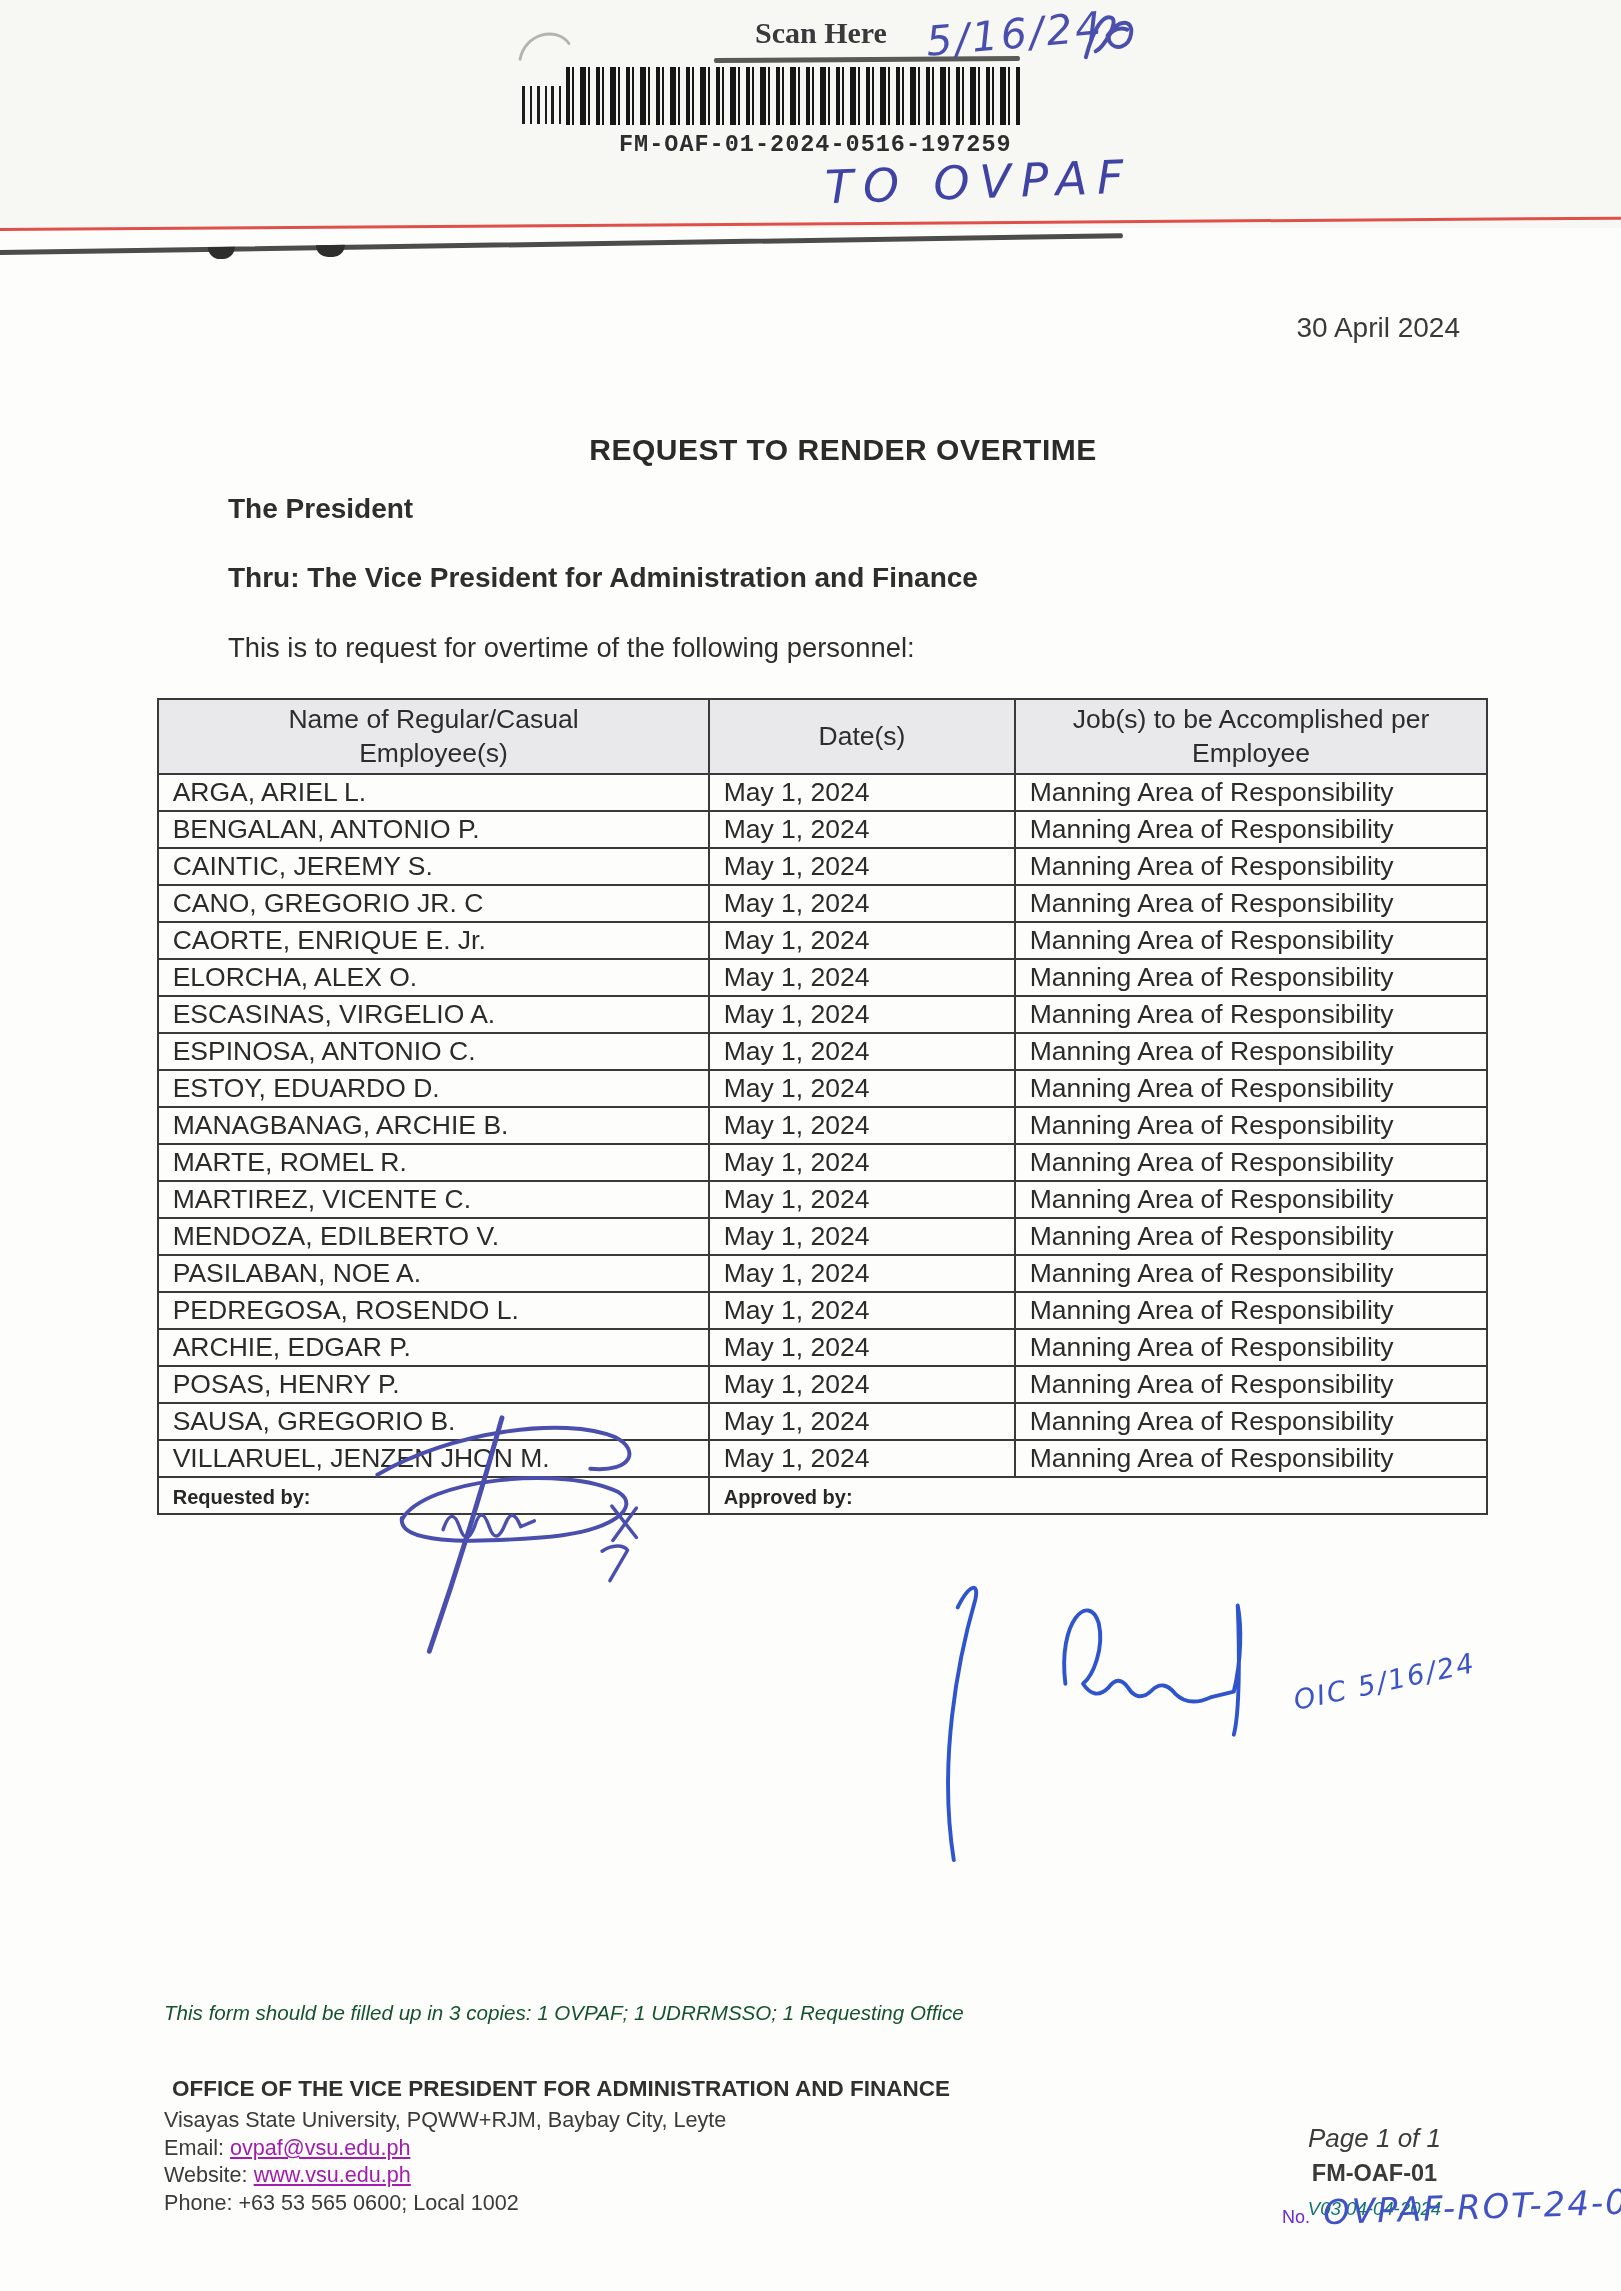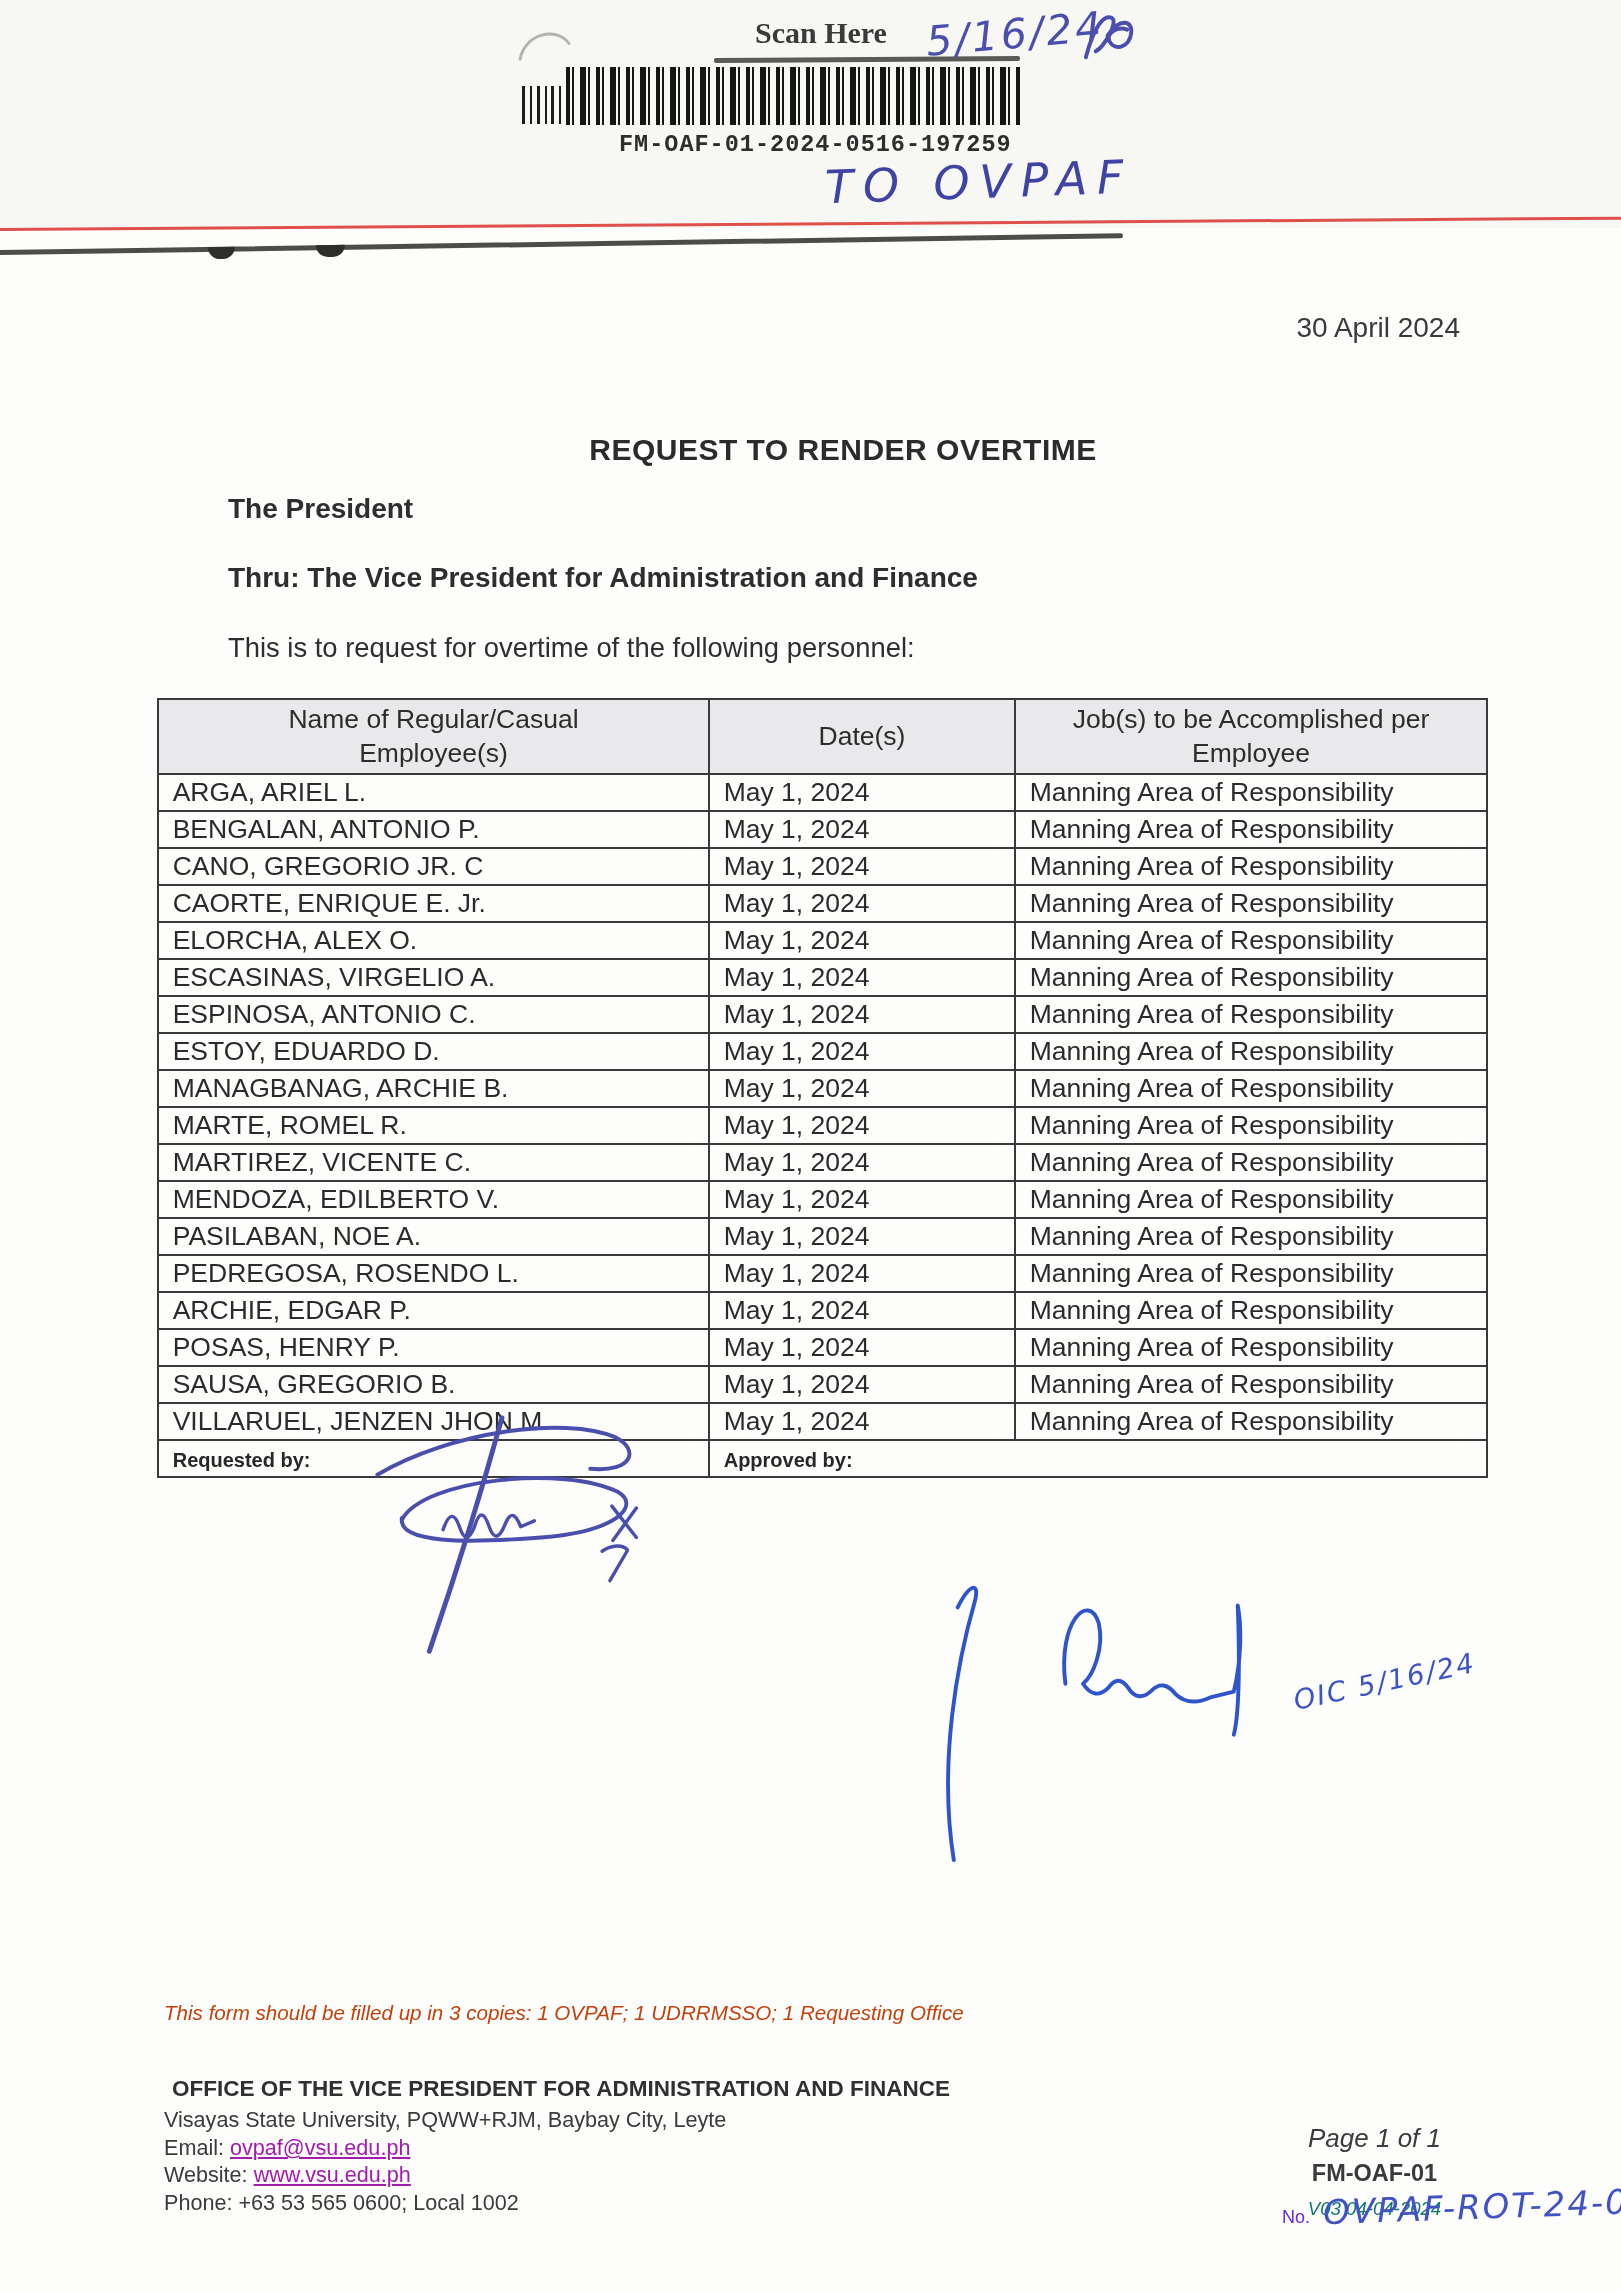--- a/index.html
+++ b/index.html
@@ -45,21 +45,21 @@
   tr.sig-row td{height:363px;vertical-align:top;position:relative;}
 
   .cell-label{position:absolute;left:13.7px;top:7.8px;font-size:20px;font-weight:bold;color:#272727;}
 
   
   .oic-note{left:1292px;top:1666px;font-size:27.4px;color:#3c55c6;transform:rotate(-12deg);letter-spacing:2px;}
   svg.ink{overflow:visible;}
   svg.ink path{fill:none;stroke-linecap:round;stroke-linejoin:round;}
 
   
-  .foot-note{left:164px;top:2001px;font-size:20.6px;font-style:italic;color:#c2410c;}
+  .foot-note{left:164px;top:2001px;font-size:20.6px;font-style:italic;color:#14532d;}
   .foot-office{left:172px;top:2076px;font-size:22.5px;font-weight:bold;color:#303030;}
   .foot-line{font-size:21.6px;color:#3b3b3b;}
   .fl1{left:164px;top:2107px;} .fl2{left:164px;top:2135px;} .fl3{left:164px;top:2162px;} .fl4{left:164px;top:2190px;}
   a.scanlink{color:#a21caf;text-decoration:underline;cursor:pointer;}
   .foot-right{left:1269px;top:2123px;width:211px;text-align:center;}
   .fr-page{font-size:26px;font-style:italic;color:#3c3c3c;}
   .fr-code{font-size:23.5px;font-weight:bold;color:#3a3a3a;margin-top:6px;}
   .fr-ver{font-size:18.6px;font-style:italic;color:#0f766e;margin-top:11px;}
   .fr-no{left:1282px;top:2207px;font-size:18px;color:#6d28d9;}
   .hw-number{left:1323px;top:2186px;font-size:34px;color:#4153c4;transform:rotate(-2deg);letter-spacing:2px;font-weight:500;white-space:nowrap;}
@@ -112,20 +112,25 @@
           <td>ARGA, ARIEL L.</td>
           <td>May 1, 2024</td>
           <td>Manning Area of Responsibility</td>
         </tr>
       <tr>
           <td>BENGALAN, ANTONIO P.</td>
           <td>May 1, 2024</td>
           <td>Manning Area of Responsibility</td>
         </tr>
       <tr>
+          <td>CAINTIC, JEREMY S.</td>
+          <td>May 1, 2024</td>
+          <td>Manning Area of Responsibility</td>
+        </tr>
+      <tr>
           <td>CANO, GREGORIO JR. C</td>
           <td>May 1, 2024</td>
           <td>Manning Area of Responsibility</td>
         </tr>
       <tr>
           <td>CAORTE, ENRIQUE E. Jr.</td>
           <td>May 1, 2024</td>
           <td>Manning Area of Responsibility</td>
         </tr>
       <tr>

